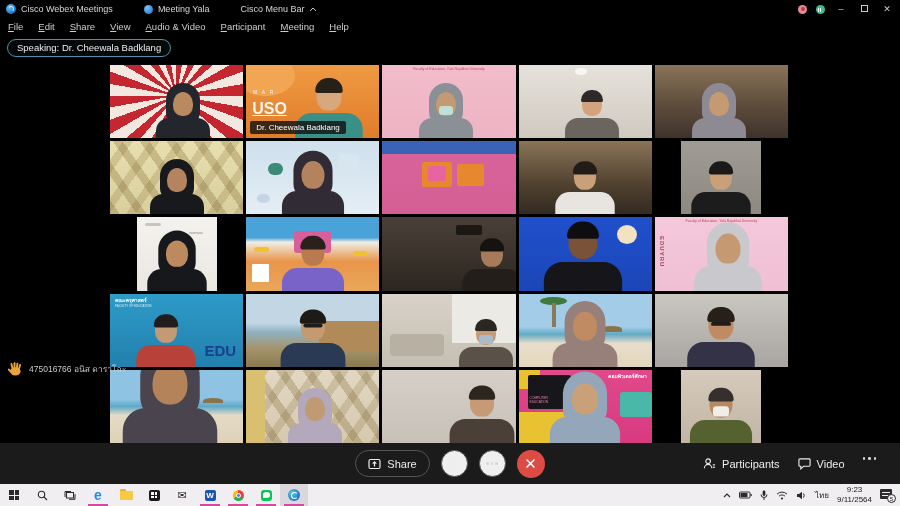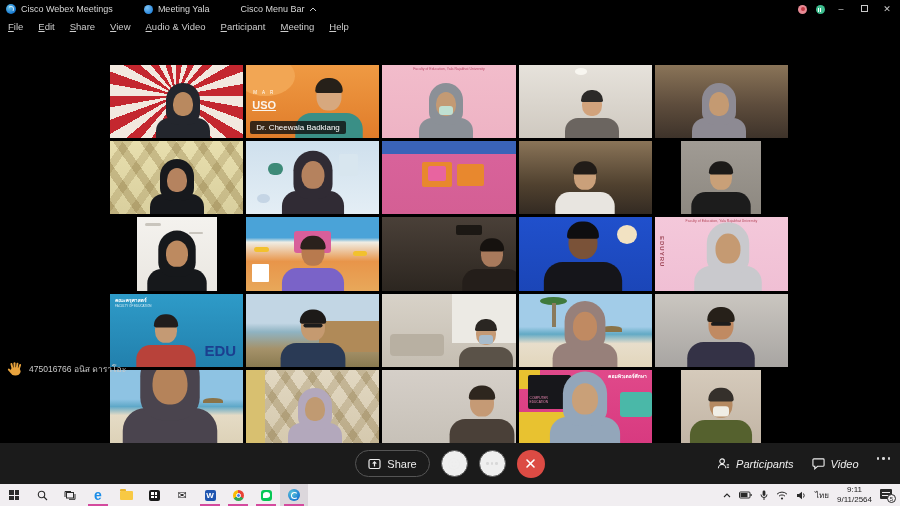--- a/index.html
+++ b/index.html
@@ -83,22 +83,22 @@
     display:flex; align-items:center; justify-content:center; gap:11px; }
   .pillbtn { display:flex; align-items:center; gap:6px; border:1px solid #555;
     border-radius:14px; height:27px; padding:0 12px; color:#ededed; font-size:11px;
     background:transparent; cursor:pointer; }
   .roundbtn { width:27px; height:27px; border-radius:50%; border:1px solid #555;
     display:flex; align-items:center; justify-content:center; cursor:pointer; }
   .endbtn { width:28px; height:28px; border-radius:50%; background:#dc4b44;
     border:none; display:flex; align-items:center; justify-content:center; cursor:pointer; }
   .dots { display:flex; gap:2px; }
   .dots i { width:2.5px; height:2.5px; border-radius:50%; background:#d8d8d8; display:block; }
-  .cb-right { position:absolute; right:10px; display:flex; gap:18px;
-    color:#ededed; font-size:11px;font-style:italic; }
+  .cb-right { position:absolute; right:24px; display:flex; gap:18px;
+    color:#ededed; font-size:11px; }
   .cb-item { display:flex; align-items:center; gap:6px; cursor:pointer; }
 
   
   .taskbar { height:22px; background:#f1eef1; display:flex; align-items:center;
     color:#1a1a1a; }
   .tb-apps { display:flex; align-items:center; height:100%; }
   .tb-slot { width:28px; height:100%; display:flex; align-items:center;
     justify-content:center; position:relative; cursor:pointer; }
   .tb-slot.running::after { content:''; position:absolute; bottom:0; left:4px;
     right:4px; height:2px; background:#d44a9e; }
@@ -174,36 +174,37 @@
     <div class="menuitem"><u>E</u>dit</div>
     <div class="menuitem"><u>S</u>hare</div>
     <div class="menuitem"><u>V</u>iew</div>
     <div class="menuitem"><u>A</u>udio &amp; Video</div>
     <div class="menuitem"><u>P</u>articipant</div>
     <div class="menuitem"><u>M</u>eeting</div>
     <div class="menuitem"><u>H</u>elp</div>
   </div>
 
 <div class="stage">
+  <div class="speaking-badge">Speaking: Dr. Cheewala Badklang</div>
 
   <div class="grid">
       <div class="tile" title="woman in dark hijab, red and white sunburst backdrop">
         <div class="vid" style="background: repeating-conic-gradient(at 50% 42%, rgb(196, 39, 47) 0deg, rgb(196, 39, 47) 10deg, rgb(242, 232, 223) 10deg, rgb(242, 232, 223) 20deg);">
           <div class="person" style="left: 55%; transform: translateX(-50%) scale(1);">
             <div class="torso" style="background: rgb(35, 38, 45);"></div>
             <div class="hood" style="background: rgb(35, 38, 45);"></div>
             <div class="head" style="background: rgb(185, 137, 95);"></div>
           </div>
         </div>
       </div>
       <div class="tile active" title="Dr. Cheewala Badklang speaking, orange USO backdrop, active speaker">
         <div class="vid" style="background: linear-gradient(rgb(239, 154, 67) 0%, rgb(224, 124, 42) 100%);">
           <div class="shape" style="left: -8%; top: -12%; width: 45%; height: 55%; background: rgb(242, 166, 84); border-radius: 50%;"></div>
           <div class="bn bn-midleft" style="color: rgb(255, 255, 255); font-size: 4.5px;">M A R</div>
-          <div class="bn bn-midleft2" style="color: rgb(250, 245, 238); font-size: 11px; font-weight: bold; text-decoration: underline;">USO</div>
+          <div class="bn bn-midleft2" style="color: rgb(250, 245, 238); font-size: 16px; font-weight: bold; text-decoration: underline;">USO</div>
           <div class="person" style="left: 62%; transform: translateX(-50%) scale(1.25);">
             <div class="torso" style="background: rgb(58, 143, 134);"></div>
             <div class="head" style="background: rgb(215, 168, 126);"></div>
             <div class="hair" style="background: rgb(38, 32, 25);"></div>
           </div>
         </div>
         <div class="tilelabel">Dr. Cheewala Badklang</div>
       </div>
       <div class="tile" title="woman in grey hijab and teal face mask, pink faculty backdrop">
         <div class="vid" style="background: linear-gradient(rgb(242, 188, 203) 0%, rgb(238, 179, 196) 100%);">
@@ -620,21 +621,21 @@
         </svg>
     </span>
     <span class="tray-ic">
       <svg width="11" height="9" viewBox="0 0 11 9">
           <polygon points="1,3 3,3 6,0.8 6,8.2 3,6 1,6" fill="#2a2a2a"></polygon>
           <path d="M7.5 2.5a3.4 3.4 0 0 1 0 4" fill="none" stroke="#2a2a2a"></path>
         </svg>
     </span>
     <span class="tray-lang">ไทย</span>
     <span class="tb-clock">
-      <div>9:11</div>
+      <div>9:23</div>
       <div>9/11/2564</div>
     </span>
     <span class="tb-notif">
       <span class="sq"></span>
       <span class="badge">5</span>
     </span>
   </div>
 </div>
 
 </body></html>

